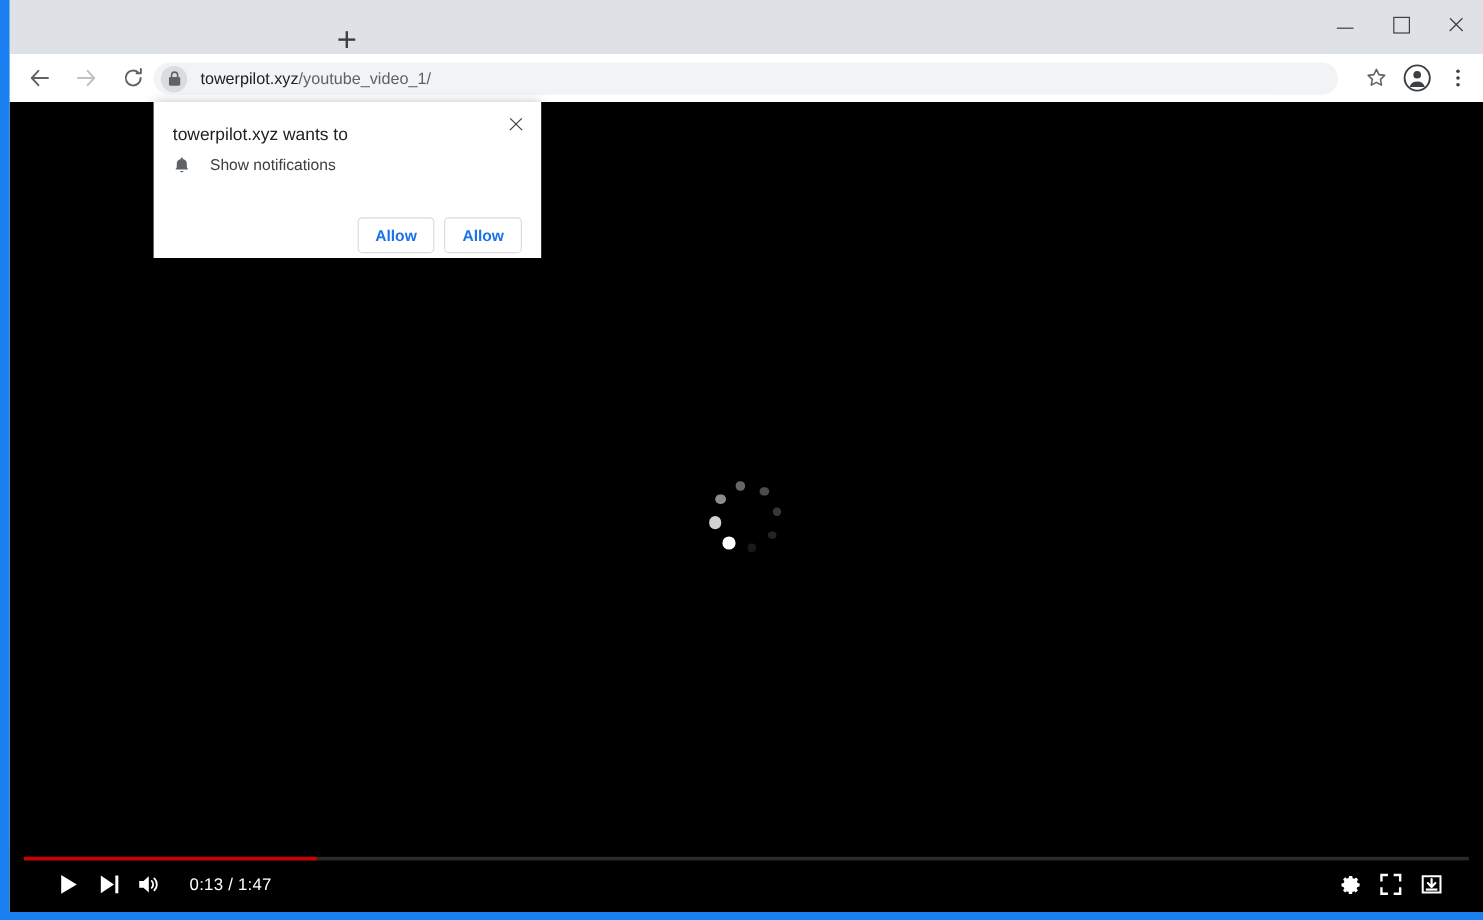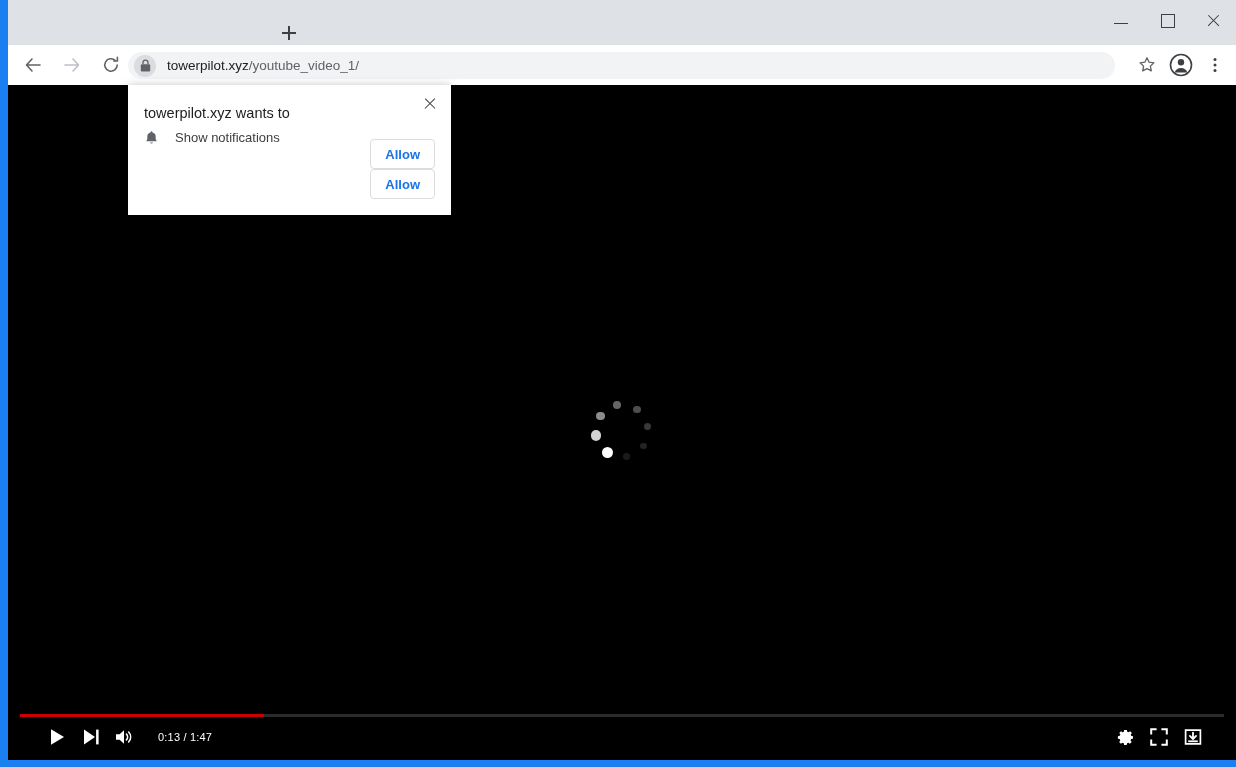--- a/index.html
+++ b/index.html
@@ -296,21 +296,21 @@
   .pc-btn {
     width: 34px; height: 30px;
     position: relative;
     cursor: pointer;
     display: flex;
     align-items: center;
     justify-content: center;
   }
   #timedisplay {
     color: #ffffff;
-    font-size: 11px;
+    font-size: 14px;
     margin-left: 16px;
     letter-spacing: .2px;
     font-family: "Liberation Sans", sans-serif;
   }
 
   
   #perm-dialog {
     position: absolute;
     left: 120px;
     top: 85px;
@@ -352,23 +352,22 @@
   }
   #perm-row .lbl {
     margin-left: 16px;
     font-size: 13px;
     color: #3c4043;
   }
 
   #perm-buttons {
     position: absolute;
     right: 16px;
-    bottom: 16px;
-    display: flex;
-    flex-direction: column;
+    bottom: 4px;
+    display: flex;
   }
   .perm-btn {
     height: 30px;
     min-width: 60px;
     padding: 0 14px;
     background: #ffffff;
     border: 1px solid #dadce0;
     border-radius: 4px;
     color: #1a73e8;
     font-size: 13px;

